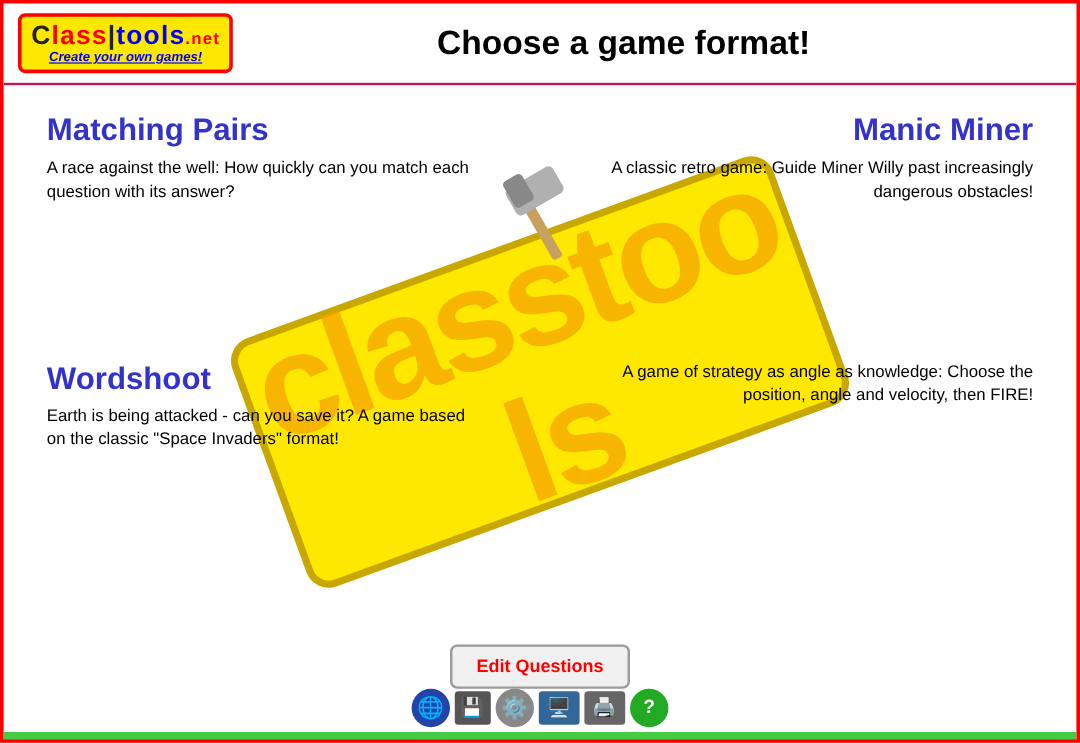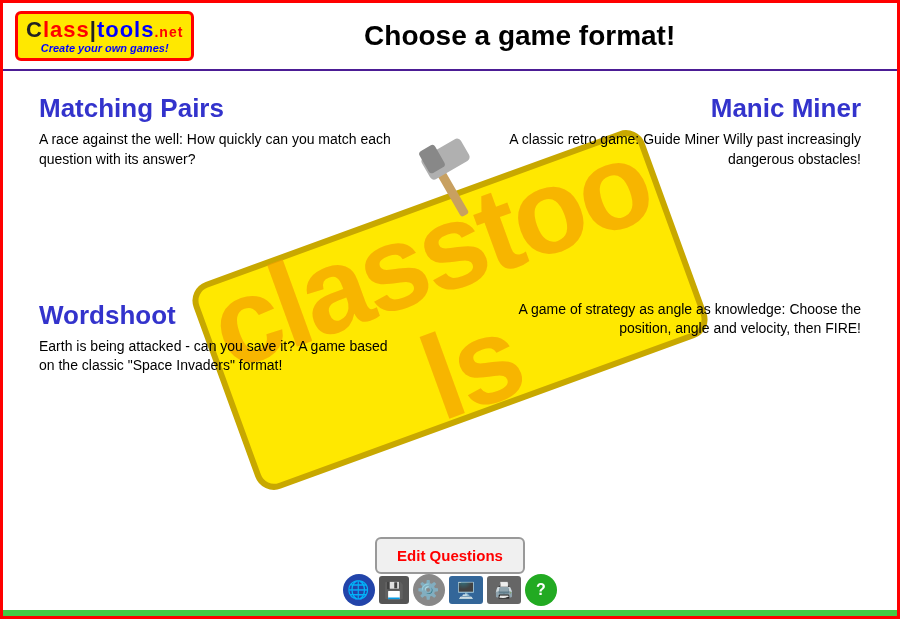--- a/index.html
+++ b/index.html
@@ -11,21 +11,21 @@
       border: 3px solid red;
       overflow: hidden;
       position: relative;
     }
 
     
     .header {
       display: flex;
       align-items: center;
       padding: 8px 12px;
-      border-bottom: 2px solid #4c1d95;
+      border-bottom: 2px solid #be185d;
       background: #fff;
     }
 
     .logo-box {
       background: #ffe800;
       border: 3px solid red;
       border-radius: 6px;
       padding: 4px 8px;
       display: inline-flex;
       flex-direction: column;
@@ -41,20 +41,21 @@
       letter-spacing: 1px;
       line-height: 1.1;
     }
 
     .logo-subtitle {
       font-size: 11px;
       font-weight: bold;
       color: blue;
       white-space: nowrap;
       font-style: italic;
+      text-decoration: underline;
     }
 
     .page-title {
       flex: 1;
       text-align: center;
       font-size: 28px;
       font-weight: 900;
       font-family: Arial Black, sans-serif;
       color: #000;
       padding-right: 40px;

